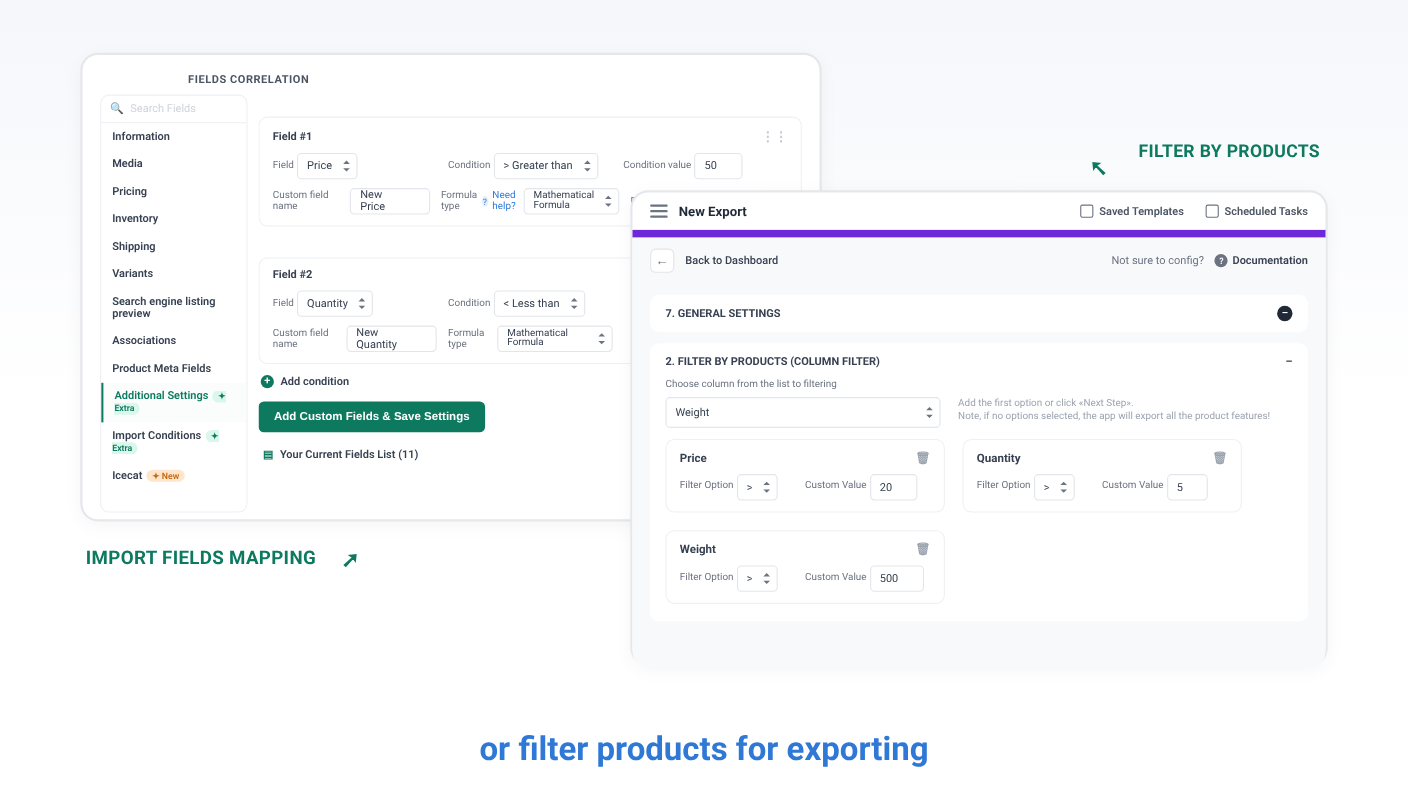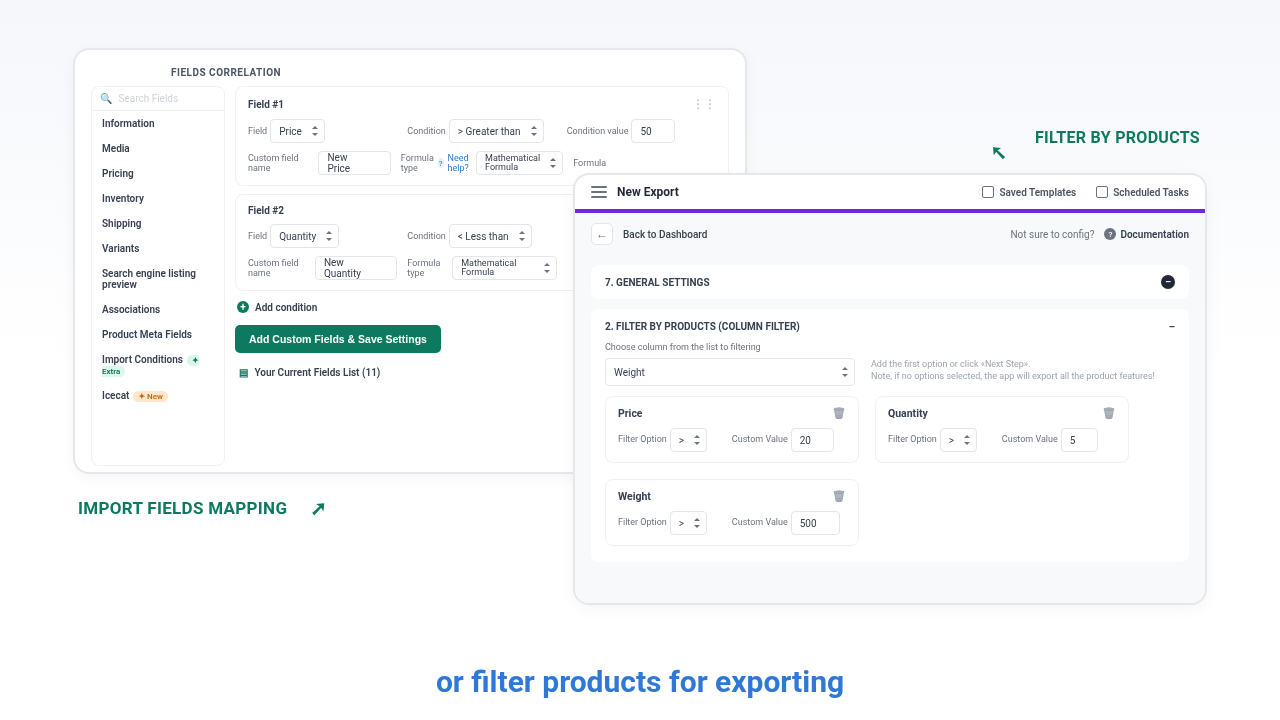--- a/index.html
+++ b/index.html
@@ -84,21 +84,21 @@
   .fc-side-item {
     padding: 7px 10px; font-size: 10px; font-weight: 600; color: #374151;
     cursor: pointer;
   }
   .fc-side-item.sel { color:#0d7a60; border-left:2px solid #0d7a60; background:#fafdfb; }
   .tag { font-size:8px; padding:1px 5px; border-radius:8px; margin-left:4px; font-weight:600;}
   .tag.extra { background:#d9f7eb; color:#0d7a60; }
   .tag.new { background:#ffe5cc; color:#c46a10; }
 
   .fc-main { flex:1; display:flex; flex-direction:column; gap:8px; overflow:hidden;}
-  .card { border:1px solid #eef0f3; border-radius:8px; padding:10px 12px; background:#fff;}
+  .card { border:1px solid #eef0f3; border-radius:8px; padding:10px 12px; background:#fff;margin-top:20px;}
   .card-head { display:flex; justify-content:space-between; align-items:center; font-size:10px; font-weight:700; color:#374151;}
   .drag-icon { color:#c7cbd1; font-size:12px; cursor:grab; }
   .row { display:flex; gap:10px; margin-top:8px;}
   .col { flex:1; display:flex; flex-direction:row; gap:3px; }
   .lbl { font-size:9px; color:#6b7280; display:flex; align-items:center; gap:4px;}
   .lbl .help { color:#2f78d6; background:#e6f0fd; border-radius:50%; width:10px; height:10px; display:inline-flex; align-items:center; justify-content:center; font-size:8px;}
   .lbl .help-text { color:#2f78d6; }
   .ctrl {
     height:24px; border:1px solid #e2e5ea; border-radius:4px; background:#fff;
     font-size:10px; color:#374151; padding:0 22px 0 8px; display:flex; align-items:center; position:relative;
@@ -117,21 +117,21 @@
   .add-cond .plus { width:12px; height:12px; border-radius:50%; background:#0d7a60; color:#fff; display:flex; align-items:center; justify-content:center; font-size:10px; line-height:1;}
   .btn-primary {
     background:#0d7a60; color:#fff; font-size:10.5px; font-weight:600;
     border:none; border-radius:5px; padding:8px 14px; cursor:pointer; width:fit-content;
   }
   .fields-list { display:flex; justify-content:space-between; align-items:center; padding:6px 4px 0 4px; font-size:10px; font-weight:600; color:#374151;}
   .fields-list .srch { color:#9ca3af; cursor:pointer; }
 
   
   .exp-header {
-    display:flex; align-items:center; justify-content:space-between; padding:10px 16px; border-bottom:4px solid #6d28d9;
+    display:flex; align-items:center; justify-content:space-between; padding:10px 16px; border-bottom:7px solid #6d28d9;
   }
   .exp-header-left { display:flex; align-items:center; gap:10px;}
   .hamburger { width:16px; display:flex; flex-direction:column; gap:3px; cursor:pointer;}
   .hamburger span { height:2px; background:#6b7280; border-radius:1px;}
   .exp-title { font-size:12px; font-weight:700; color:#1f2937; }
   .exp-links { display:flex; gap:20px; font-size:10px; color:#4b5563; font-weight:600;}
   .exp-links .lnk { display:flex; align-items:center; gap:5px; cursor:pointer;}
   .exp-links .ic { width:12px; height:12px; border:1.5px solid #6b7280; border-radius:2px; }
 
   .exp-sub {
@@ -187,20 +187,21 @@
       </div>
       <div class="fc-side-item"><span>Information</span></div>
       <div class="fc-side-item"><span>Media</span></div>
       <div class="fc-side-item"><span>Pricing</span></div>
       <div class="fc-side-item"><span>Inventory</span></div>
       <div class="fc-side-item"><span>Shipping</span></div>
       <div class="fc-side-item"><span>Variants</span></div>
       <div class="fc-side-item"><span>Search engine listing preview</span></div>
       <div class="fc-side-item"><span>Associations</span></div>
       <div class="fc-side-item"><span>Product Meta Fields</span></div>
+      <div class="fc-side-item sel"><span>Additional Settings</span><span class="tag extra">✦ Extra</span></div>
       <div class="fc-side-item"><span>Import Conditions</span><span class="tag extra">✦ Extra</span></div>
       <div class="fc-side-item"><span>Icecat</span><span class="tag new">✦ New</span></div>
     </div>
 
     <div class="fc-main">
 
       <div class="card">
         <div class="card-head">
           <span>Field #1</span>
           <span class="drag-icon">⋮⋮</span>

